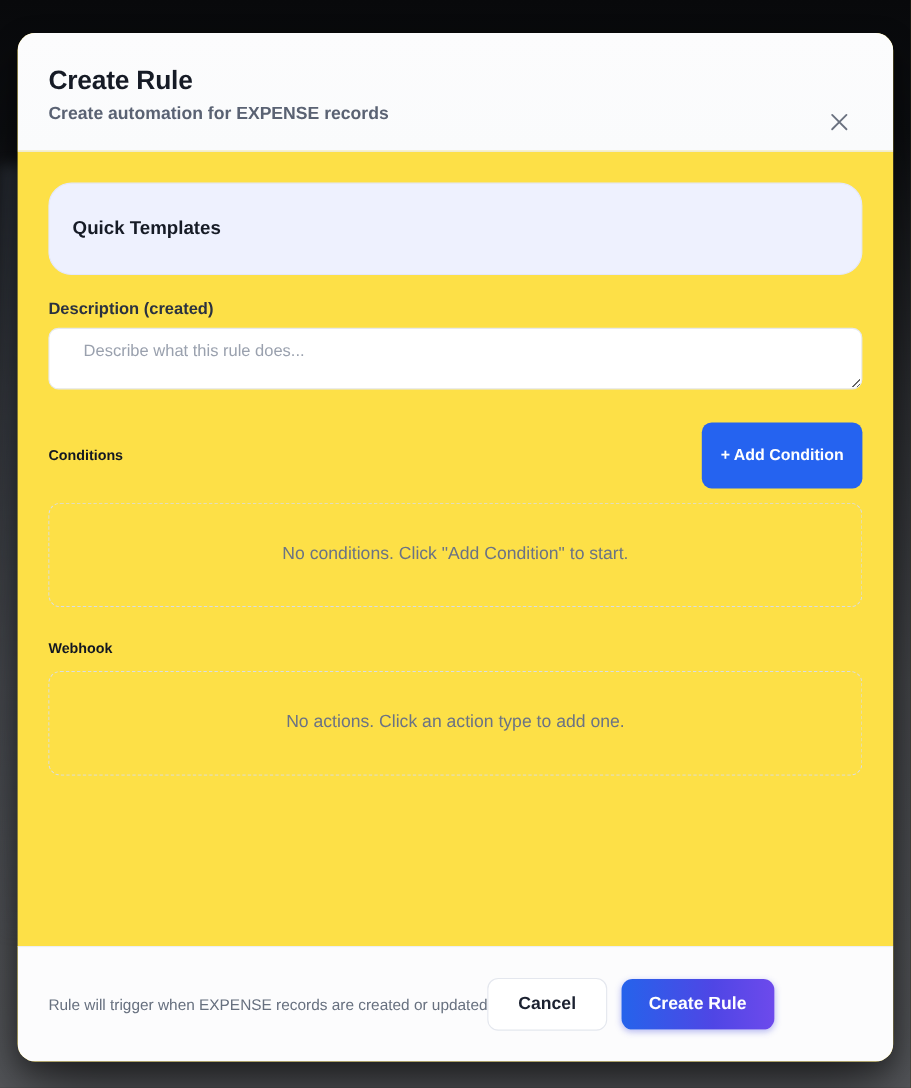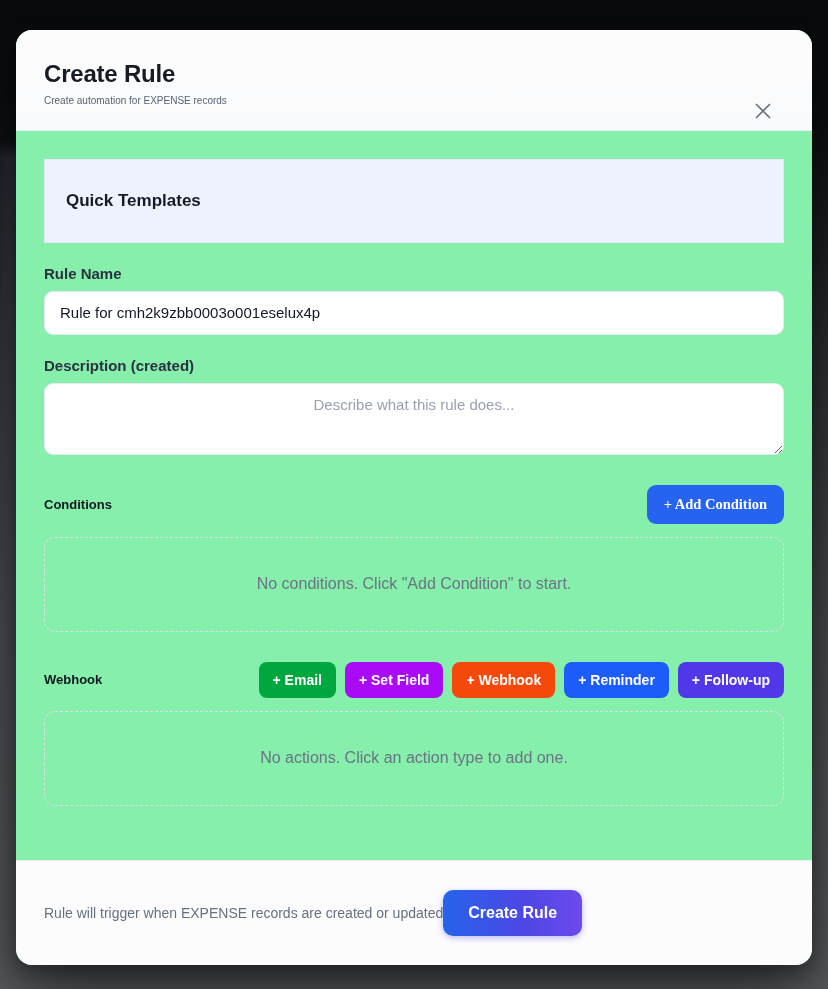--- a/index.html
+++ b/index.html
@@ -37,21 +37,21 @@
     filter: blur(6px);
   }
 
   
   .modal {
     position: absolute;
     left: 16px;
     top: 30px;
     width: 796px;
     height: 935px;
-    background: #86efac;
+    background: #fde047;
     border-radius: 16px;
     box-shadow: 0 30px 70px rgba(0,0,0,.55), 0 8px 22px rgba(0,0,0,.35);
     display: flex;
     flex-direction: column;
     overflow: hidden;
   }
 
   
   .modal-header {
     position: relative;
@@ -62,23 +62,23 @@
   }
   .modal-title {
     font-size: 24px;
     font-weight: bold;
     color: #161b26;
     letter-spacing: -0.2px;
     line-height: 1.15;
   }
   .modal-subtitle {
     margin-top: 7px;
-    font-size: 10px;
+    font-size: 16px;
     color: #5a6273;
-    font-weight: normal;
+    font-weight: bold;
   }
   .close-btn {
     position: absolute;
     top: 66px;
     right: 34px;
     width: 30px;
     height: 30px;
     display: flex;
     align-items: center;
     justify-content: center;
@@ -96,21 +96,21 @@
     overflow: hidden;
   }
 
   
   .templates-banner {
     display: flex;
     align-items: center;
     justify-content: space-between;
     background: #eef1fe;
     border: 1px solid #e3e8fd;
-    border-radius: 0;
+    border-radius: 21px;
     padding: 20px 21px;
     height: 84px;
   }
   .templates-title {
     font-size: 17px;
     font-weight: bold;
     color: #161b26;
   }
   .show-templates-btn {
     background: #ffffff;
@@ -140,32 +140,31 @@
     border-radius: 9px;
     padding: 0 15px;
     font-size: 15px;
     font-family: inherit;
     color: #111827;
     background: #fff;
     outline: none;
   }
   .text-area {
     width: 100%;
-    height: 72px;
+    height: 56px;
     border: 1px solid #e6e9ef;
     border-radius: 9px;
-    padding: 12px 15px;
+    padding: 12px 31px;
     font-size: 15px;
     font-family: inherit;
     color: #111827;
     background: #fff;
     outline: none;
     resize: vertical;
     display: block;
-    text-align: center;
   }
   .text-input::placeholder, .text-area::placeholder { color: #9aa1ae; }
 
   
   .section-head {
     display: flex;
     align-items: center;
     justify-content: space-between;
     margin-top: 30px;
     margin-bottom: 13px;
@@ -173,24 +172,24 @@
   .section-title {
     font-size: 13px;
     font-weight: bold;
     color: #121722;
   }
   .add-condition-btn {
     background: #2563f0;
     color: #fff;
     border: none;
     border-radius: 9px;
-    padding: 11px 17px;
+    padding: 22px 17px;
     font-size: 14.5px;
     font-weight: bold;
-    font-family: Liberation Serif, serif;
+    font-family: Liberation Sans, sans-serif;
     cursor: pointer;
   }
 
   
   .empty-box {
     border: 1.5px dashed #d9dde5;
     border-radius: 11px;
     display: flex;
     align-items: center;
     justify-content: center;
@@ -280,54 +279,44 @@
       </span>
     </button>
   </div>
 
   <div class="modal-body">
 
     <div class="templates-banner">
       <div class="templates-title">Quick Templates</div>
     </div>
 
-    <div class="field-group">
-      <label class="field-label">Rule Name</label>
-      <input class="text-input" type="text" value="Rule for cmh2k9zbb0003o001eselux4p" style="">
-    </div>
 
     <div class="field-group">
       <label class="field-label">Description (created)</label>
       <textarea class="text-area" placeholder="Describe what this rule does..." style=""></textarea>
     </div>
 
     <div class="section-head">
       <div class="section-title">Conditions</div>
       <button class="add-condition-btn">+ Add Condition</button>
     </div>
     <div class="empty-box empty-conditions">
       <span>No conditions. Click "Add Condition" to start.</span>
     </div>
 
     <div class="section-head">
       <div class="section-title">Webhook</div>
-      <div class="action-btns">
-        <button class="action-btn" style="background: rgb(0, 166, 62);">+ Email</button>
-        <button class="action-btn" style="background: rgb(170, 11, 246);">+ Set Field</button>
-        <button class="action-btn" style="background: rgb(245, 73, 12);">+ Webhook</button>
-        <button class="action-btn" style="background: rgb(27, 92, 250);">+ Reminder</button>
-        <button class="action-btn" style="background: rgb(80, 56, 232);">+ Follow-up</button>
-      </div>
     </div>
     <div class="empty-box empty-actions">
       <span>No actions. Click an action type to add one.</span>
     </div>
 
   </div>
 
   <div class="modal-footer">
     <div class="footer-note">Rule will trigger when EXPENSE records are created or updated</div>
     <div class="footer-btns">
+      <button class="cancel-btn">Cancel</button>
       <button class="create-btn">Create Rule</button>
     </div>
   </div>
 
 </div>
 
 </body></html>

